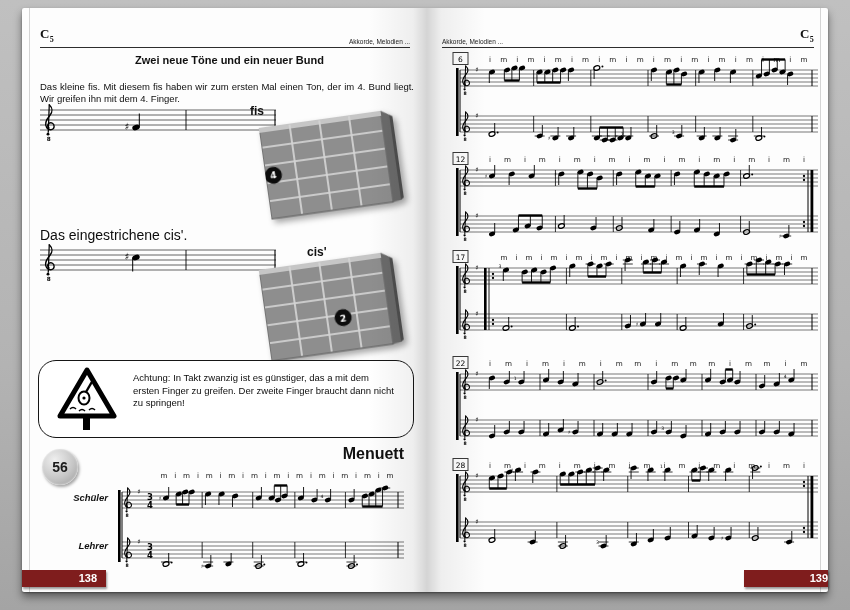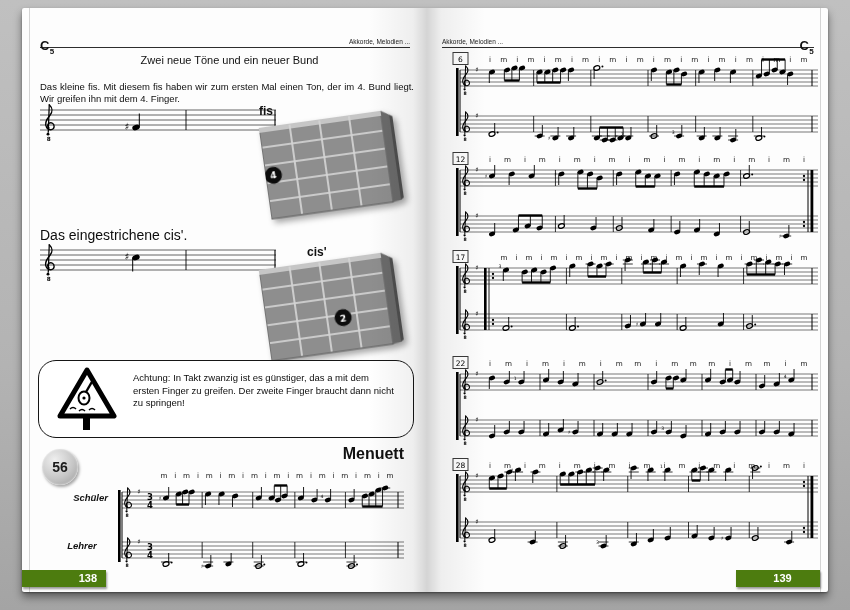--- a/index.html
+++ b/index.html
@@ -8,43 +8,43 @@
          font-family:"Liberation Sans",sans-serif;color:#111;}
   .pages{position:absolute;left:22px;top:8px;width:806px;height:584px;background:#fdfdfd;
          border-radius:2px;box-shadow:0 5px 9px rgba(0,0,0,.45),0 1px 2px rgba(0,0,0,.35);}
   .gutter{position:absolute;left:347px;top:0;width:116px;height:100%;pointer-events:none;
           background:linear-gradient(90deg,rgba(0,0,0,0) 0%,rgba(0,0,0,.06) 38%,rgba(0,0,0,.16) 50%,rgba(0,0,0,.06) 62%,rgba(0,0,0,0) 100%);}
   .edge-line{position:absolute;top:0;height:100%;width:0;border-left:1px solid rgba(0,0,0,.16);pointer-events:none;}
   .page{position:absolute;top:0;height:100%;}
   .page-left{left:0;width:402px;}
   .page-right{left:402px;width:404px;}
   .pg-header{position:absolute;top:18px;left:18px;right:14px;height:21px;border-bottom:1.8px solid #2d2d2d;}
-  .chap{position:absolute;top:12px;font-size:13px;font-weight:bold;letter-spacing:.3px;}
+  .chap{position:absolute;top:0;font-size:13px;font-weight:bold;letter-spacing:.3px;font-family:Liberation Serif, serif;}
   .chap sub{font-size:8px;}
   .sect{position:absolute;bottom:2px;font-size:6.5px;color:#222;}
   .hdr-left .chap{left:0;} .hdr-left .sect{right:0;}
   .hdr-right .chap{right:0;} .hdr-right .sect{left:0;}
-  .title{position:absolute;top:46px;left:0;right:0;text-align:center;font-size:11px;font-weight:normal;padding-left:13px;}
+  .title{position:absolute;top:46px;left:0;right:0;text-align:center;font-size:11px;font-weight:bold;padding-left:13px;}
   .intro{position:absolute;top:63px;left:18px;right:10px;font-size:9.5px;line-height:1.3;text-align:justify;color:#0d0d0d;}
   .caption{position:absolute;top:219px;left:18px;font-size:14px;color:#0d0d0d;}
   .note-label{position:absolute;font-size:12px;font-weight:bold;}
   .fretwrap{position:absolute;transform:rotate(-8deg);filter:drop-shadow(3px 4px 3px rgba(0,0,0,.35));}
   .achtung{position:absolute;left:16px;right:10px;top:352px;height:76px;border:1.6px solid #161616;border-radius:18px;background:#fff;}
   .achtung-text{position:absolute;left:94px;right:16px;top:11px;font-size:9.5px;line-height:1.32;color:#0d0d0d;}
   .ach-icon{position:absolute;left:16px;top:4px;}
   .badge{position:absolute;left:20px;top:441px;width:36px;height:36px;border-radius:50%;
          background:radial-gradient(circle at 35% 30%,#efefef 0%,#c6c6c6 55%,#989898 100%);
          box-shadow:1.5px 2px 3px rgba(0,0,0,.35),inset 0 0 2px rgba(255,255,255,.9);
          display:flex;align-items:center;justify-content:center;font-size:14px;font-weight:bold;color:#1b1b1b;text-align:right;}
   .piece-title{position:absolute;top:437px;left:60px;right:20px;text-align:right;font-size:16px;font-weight:bold;}
   .staff-label{position:absolute;width:52px;text-align:right;font-size:9.5px;font-weight:bold;font-style:italic;}
-  .pagenum{position:absolute;top:562px;width:84px;height:17px;background:#4d7c0f;color:#fff;
+  .pagenum{position:absolute;top:562px;width:84px;height:17px;background:#7f1d1d;color:#fff;
            font-size:11px;font-weight:bold;line-height:17px;box-shadow:1px 2px 2px rgba(0,0,0,.4);}
   .pagenum-left{left:0;text-align:right;padding-right:9px;box-sizing:border-box;}
-  .pagenum-right{right:8px;text-align:center;padding-left:9px;box-sizing:border-box;}
+  .pagenum-right{right:0;text-align:right;padding-left:9px;box-sizing:border-box;}
   .sysbox{position:absolute;left:28px;width:370px;}
   svg text{font-family:"DejaVu Sans","Liberation Sans",sans-serif;}
 </style>
 </head>
 <body>
 
 <div class="stage">
   <div class="pages">
     <div class="edge-line" style="left:7px"></div>
     <div class="edge-line" style="right:7px"></div>
@@ -66,21 +66,21 @@
             <path d="M 13.25 6.75 C 16.5 9.75 16.75 14 14 17.25 C 9.5 22.5 8 26 10.75 29.75 C 13.5 33.125 18 31.875 18.125 28.5 C 18.125 25.625 15.375 23.875 13.125 25.125 C 11.25 26.25 11.25 28.625 12.875 29.875" fill="none" stroke="#000" stroke-width="1.375" stroke-linecap="round"></path>
             <line x1="13.25" y1="6.75" x2="12.25" y2="34.75" stroke="#000" stroke-width="1.25"></line>
             <circle cx="12" cy="36.125" r="1.4375" fill="#000"></circle>
             <text x="12.75" y="42.75" font-size="5.75" text-anchor="middle" font-weight="bold">8</text>
             <line x1="150" y1="12" x2="150" y2="32" stroke="#000" stroke-width="0.9"></line>
             <line x1="239" y1="12" x2="239" y2="32" stroke="#000" stroke-width="1.1"></line>
             <text x="91" y="32.3" font-size="10" text-anchor="middle">♯</text>
             <ellipse cx="100" cy="29.5" rx="3.8" ry="2.7" fill="#000" transform="rotate(-18 100 29.5)"></ellipse>
             <line x1="103.3" y1="29.5" x2="103.3" y2="15.5" stroke="#000" stroke-width="1"></line>
           </svg></div>
-      <div class="note-label" style="left:237px;top:96px;">fis</div>
+      <div class="note-label" style="left:228px;top:96px;">fis</div>
       <div class="fretwrap" style="left:243px;top:110px;">
         <svg width="136" height="96" viewBox="0 0 136 96">
           <rect x="0" y="0" width="123" height="92" fill="#8e8e8e" stroke="#5c5c5c" stroke-width="1"></rect>
           <rect x="0" y="0" width="123" height="5" fill="#c6c6c6"></rect>
           <polygon points="123,0 131,5 131,91 123,92" fill="#6a6a6a"></polygon>
           <polygon points="131,5 134,7 134,89 131,91" fill="#4e4e4e"></polygon>
           <g stroke="#dedede" stroke-width="1.4">
             <line x1="1" y1="20" x2="122" y2="20"></line>
               <line x1="1" y1="38" x2="122" y2="38"></line>
             <line x1="1" y1="56" x2="122" y2="56"></line>
@@ -147,21 +147,21 @@
             <line x1="36" y1="14" x2="40" y2="17" stroke="#000" stroke-width="1.6"></line>
             <path d="M15 44 q3 -3 6 0 M24 46 q3 -3 6 0 M34 45 q3 -3 6 0" fill="none" stroke="#000" stroke-width="1.5"></path>
           </svg>
         </div>
         <div class="achtung-text">Achtung: In Takt zwanzig ist es günstiger, das a mit dem ersten Finger zu greifen. Der zweite Finger braucht dann nicht zu springen!</div>
       </div>
 
       <div class="badge">56</div>
       <div class="piece-title">Menuett</div>
       <div class="staff-label" style="left:34px;top:484px;text-align:right;">Schüler</div>
-      <div class="staff-label" style="left:34px;top:532px;text-align:center;">Lehrer</div>
+      <div class="staff-label" style="left:34px;top:532px;">Lehrer</div>
       <div style="position:absolute;left:92px;top:458px;"><svg width="292" height="104" viewBox="0 0 292 104">
             <line x1="8" y1="26" x2="290" y2="26" stroke="#3c3c3c" stroke-width="0.7"></line>
             <line x1="8" y1="30" x2="290" y2="30" stroke="#3c3c3c" stroke-width="0.7"></line>
             <line x1="8" y1="34" x2="290" y2="34" stroke="#3c3c3c" stroke-width="0.7"></line>
             <line x1="8" y1="38" x2="290" y2="38" stroke="#3c3c3c" stroke-width="0.7"></line>
             <line x1="8" y1="42" x2="290" y2="42" stroke="#3c3c3c" stroke-width="0.7"></line>
             <line x1="8" y1="76" x2="290" y2="76" stroke="#3c3c3c" stroke-width="0.7"></line>
             <line x1="8" y1="80" x2="290" y2="80" stroke="#3c3c3c" stroke-width="0.7"></line>
             <line x1="8" y1="84" x2="290" y2="84" stroke="#3c3c3c" stroke-width="0.7"></line>
             <line x1="8" y1="88" x2="290" y2="88" stroke="#3c3c3c" stroke-width="0.7"></line>

